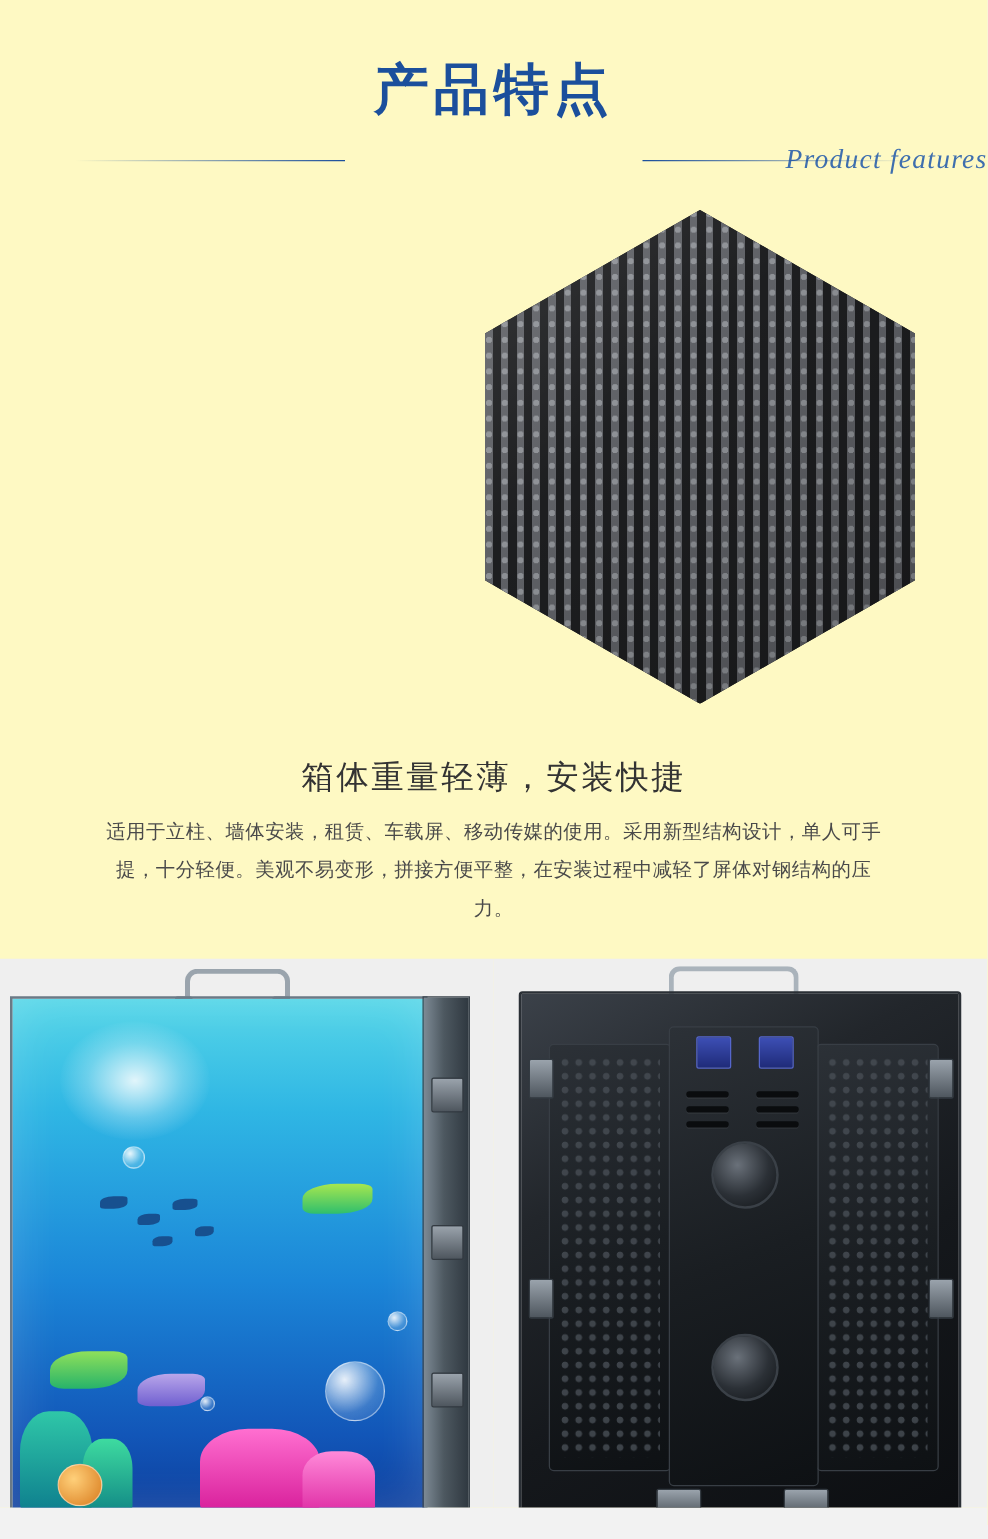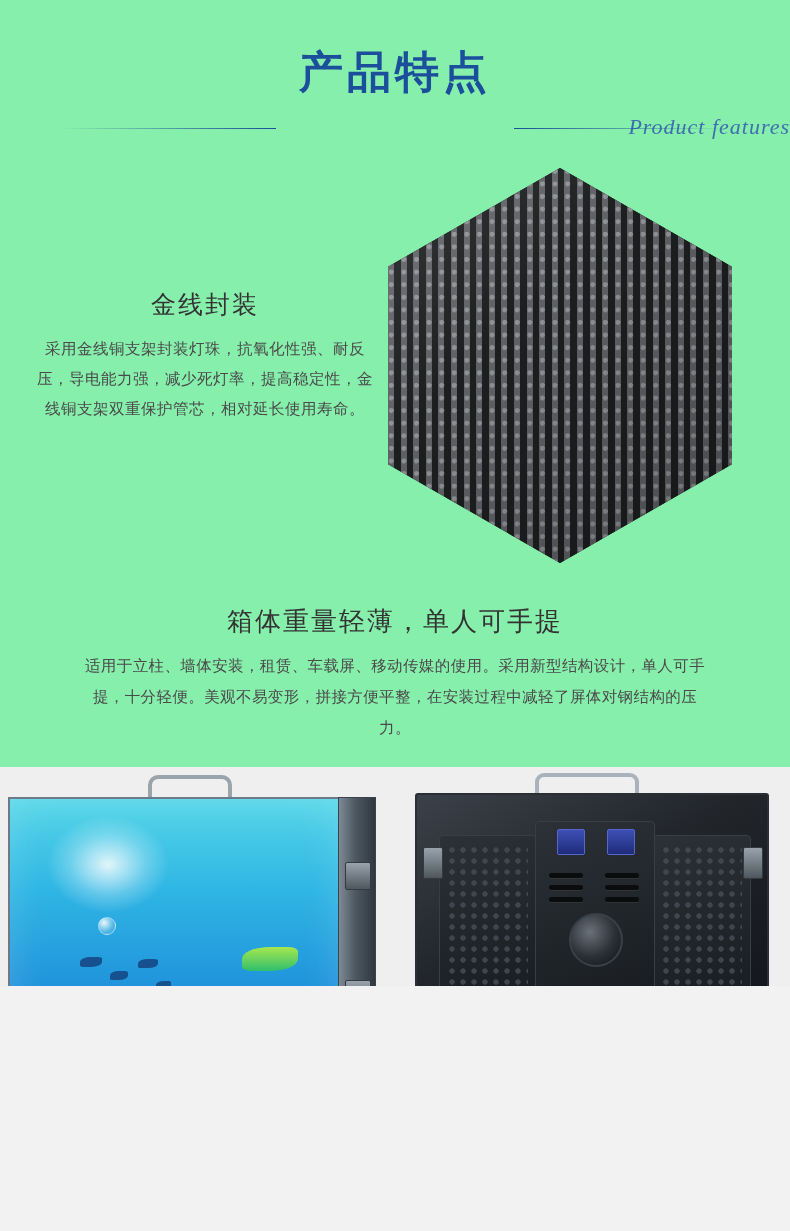--- a/index.html
+++ b/index.html
@@ -10,22 +10,22 @@
     width: 790px;
     height: 1231px;
     background: #f2f2f2;
     font-family: "Liberation Sans", "DejaVu Sans", sans-serif;
     overflow: hidden;
     position: relative;
   }
   .page {
     position: relative;
     width: 790px;
-    height: 986px;
-    background: #86efac;
+    height: 1206px;
+    background: #fef9c3;
     overflow: hidden;
     text-decoration: underline;
   }
 
   
   .header {
     position: absolute;
     top: 0; left: 0;
     width: 790px;
     height: 158px;
@@ -296,34 +296,30 @@
     <div class="header-title">产品特点</div>
     <div class="header-sub-wrap">
       <div class="hline left"></div>
       <div class="header-sub">Product features</div>
       <div class="hline right"></div>
     </div>
   </div>
 
   <div class="feat1">
 
-    <div class="feat1-text">
-      <div class="feat1-title">金线封装</div>
-      <div class="feat1-body">采用金线铜支架封装灯珠，抗氧化性强、耐反压，导电能力强，减少死灯率，提高稳定性，金线铜支架双重保护管芯，相对延长使用寿命。</div>
-    </div>
 
     <div class="hex-wrap">
       <div class="hex"></div>
       <div class="hex-dots"></div>
       <div class="hex-shade"></div>
     </div>
   </div>
 
   <div class="feat2">
-    <div class="feat2-title">箱体重量轻薄，单人可手提</div>
+    <div class="feat2-title">箱体重量轻薄，安装快捷</div>
     <div class="feat2-body">适用于立柱、墙体安装，租赁、车载屏、移动传媒的使用。采用新型结构设计，单人可手提，十分轻便。美观不易变形，拼接方便平整，在安装过程中减轻了屏体对钢结构的压力。</div>
   </div>
 
   <div class="photos">
 
     <div class="photo photo-left">
       <div class="handle" style="left:148px; top:8px; width:76px; height:24px;"></div>
       <div class="lug" style="left:140px; top:30px; width:14px; height:10px;"></div>
       <div class="lug" style="left:218px; top:30px; width:14px; height:10px;"></div>
 

